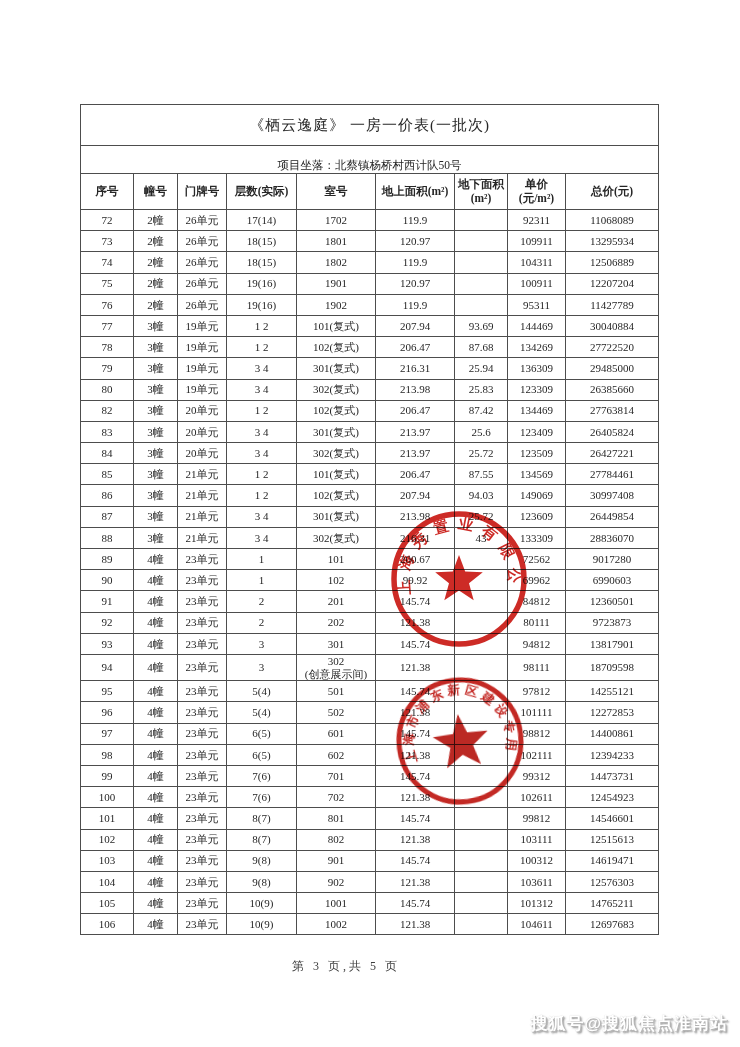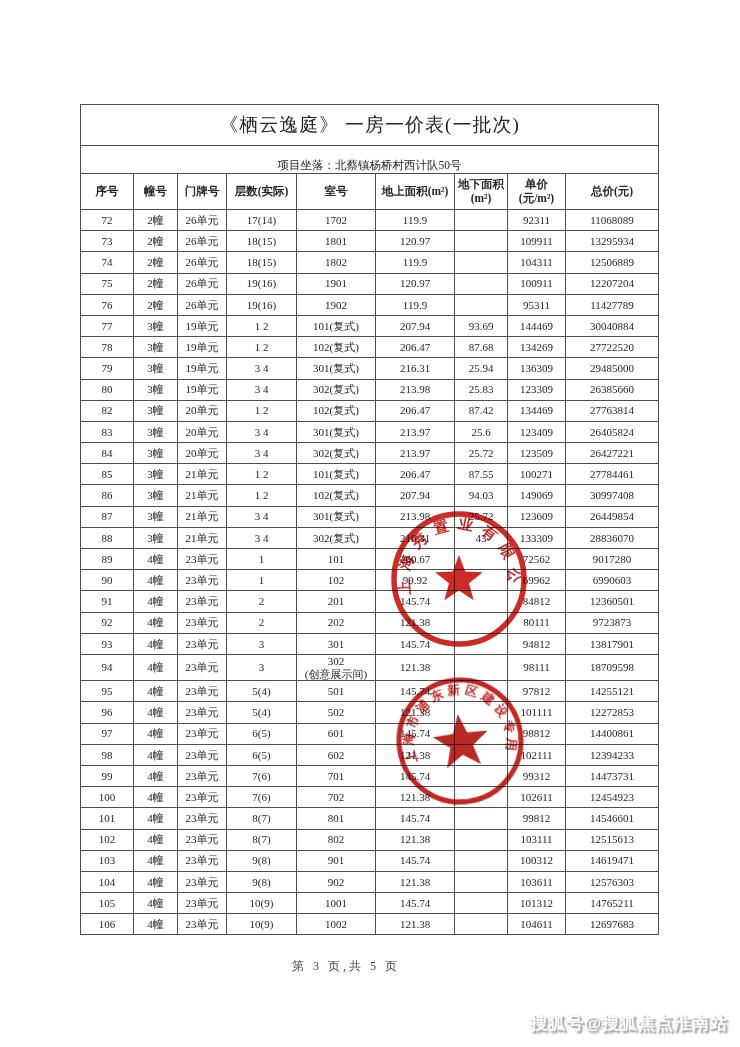--- a/index.html
+++ b/index.html
@@ -5,21 +5,21 @@
   html,body{margin:0;padding:0;background:#fff;}
   .page{position:relative;width:740px;height:1047px;background:#ffffff;overflow:hidden;
         font-family:"Liberation Serif", serif;color:#222;}
   .sheet{position:absolute;left:80px;top:104px;width:578px;}
   table.price{border-collapse:collapse;width:578px;table-layout:fixed;}
   table.price th, table.price td{
     border:1px solid #4d4d4d;text-align:center;vertical-align:middle;
     padding:0 2px;font-weight:normal;white-space:pre-line;overflow:hidden;
     font-family:"Liberation Serif", serif;color:#262626;
   }
-  th.title-cell{height:40px;font-size:19px;font-weight:bold;letter-spacing:1px;color:#111;margin-left:30px;}
+  th.title-cell{height:40px;font-size:15px;font-weight:bold;letter-spacing:1px;color:#111;margin-left:30px;}
   th.loc-cell{height:27px;font-size:11.5px;text-align:left;padding-left:6px;font-weight:600;}
   tr.header-row th{height:35px;font-size:11.5px;line-height:1.15;font-weight:600;}
   tbody td{height:20.2px;font-size:11px;line-height:1.15;}
   .stamp{position:absolute;mix-blend-mode:multiply;opacity:.95;pointer-events:none;}
   .stamp1{left:379px;top:499px;filter:blur(0.4px);}
   .stamp2{left:385px;top:666px;filter:blur(0.6px);transform:rotate(-7deg);}
   .footer{position:absolute;left:0;top:958px;width:692px;text-align:center;
           font-size:12px;letter-spacing:3px;color:#3d3d3d;}
   .watermark{position:absolute;right:12px;top:1012px;font-size:17px;font-weight:bold;
              letter-spacing:1px;color:#ffffff;font-family:"Liberation Sans", sans-serif;
@@ -200,21 +200,21 @@
             <td>26427221</td>
           </tr>
           <tr>
             <td>85</td>
             <td>3幢</td>
             <td>21单元</td>
             <td>1 2</td>
             <td>101(复式)</td>
             <td>206.47</td>
             <td>87.55</td>
-            <td>100271</td>
+            <td>134569</td>
             <td>27784461</td>
           </tr>
           <tr>
             <td>86</td>
             <td>3幢</td>
             <td>21单元</td>
             <td>1 2</td>
             <td>102(复式)</td>
             <td>207.94</td>
             <td>94.03</td>

